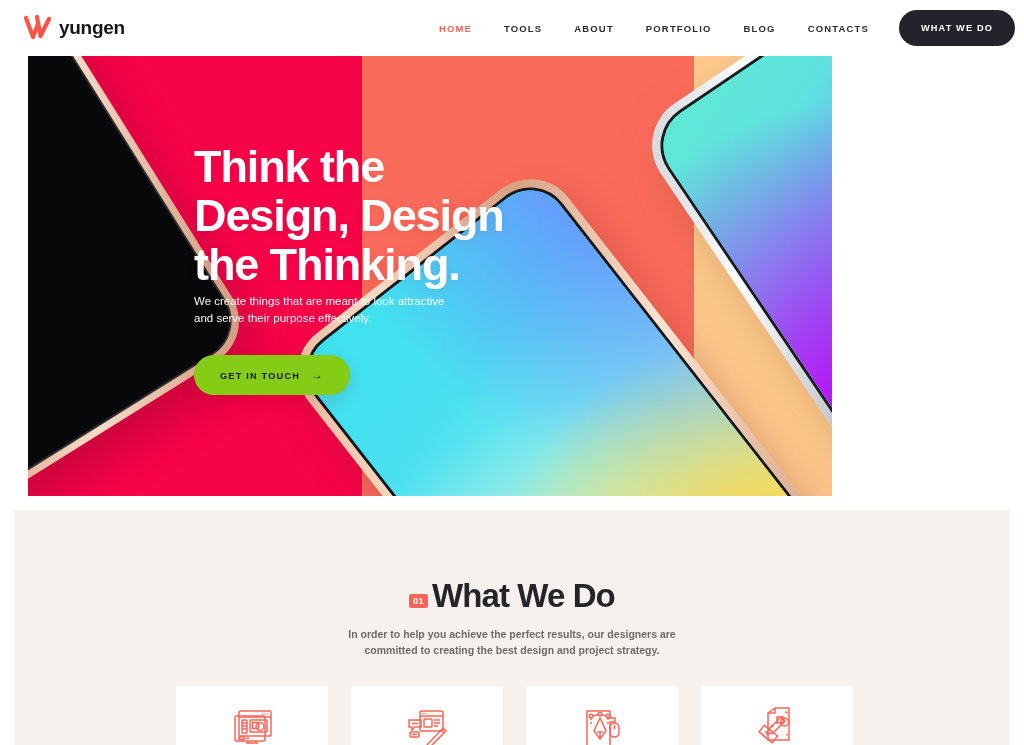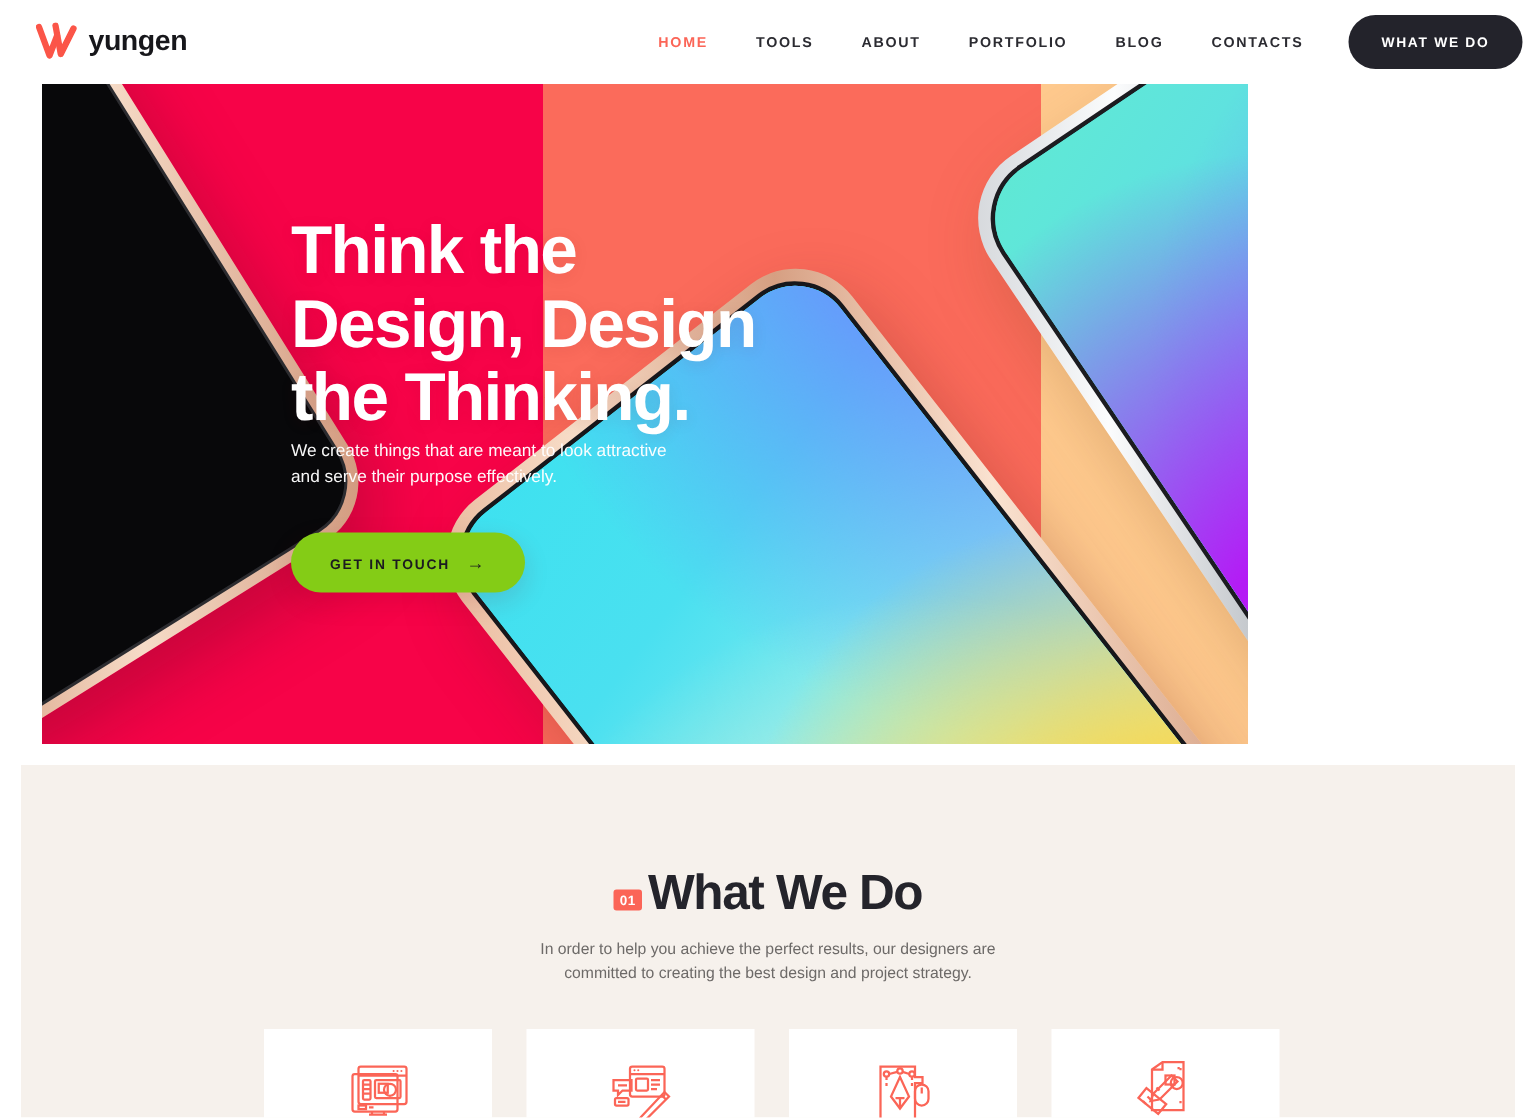--- a/index.html
+++ b/index.html
@@ -155,21 +155,21 @@
     padding: 2px 4px 2px 4px; border-radius: 2px;
     position: relative; top: 17px;
   }
   .sec-title {
     font-size: 33px; font-weight: bold; color: #24242b;
     letter-spacing: -0.9px; line-height: 38px;
   }
   .sec-desc {
     margin: 11px auto 0; width: 330px;
     font-size: 10.5px; line-height: 16px; color: #6d6a68;
-    text-align: center; white-space: pre-line;
+    text-align: center; white-space: pre-line; font-weight: bold;
   }
 
   
   .cards {
     position: absolute; left: 162px; top: 176px;
     display: flex; gap: 23px;
   }
   .card {
     width: 152px; height: 60px;
     background: #ffffff;

